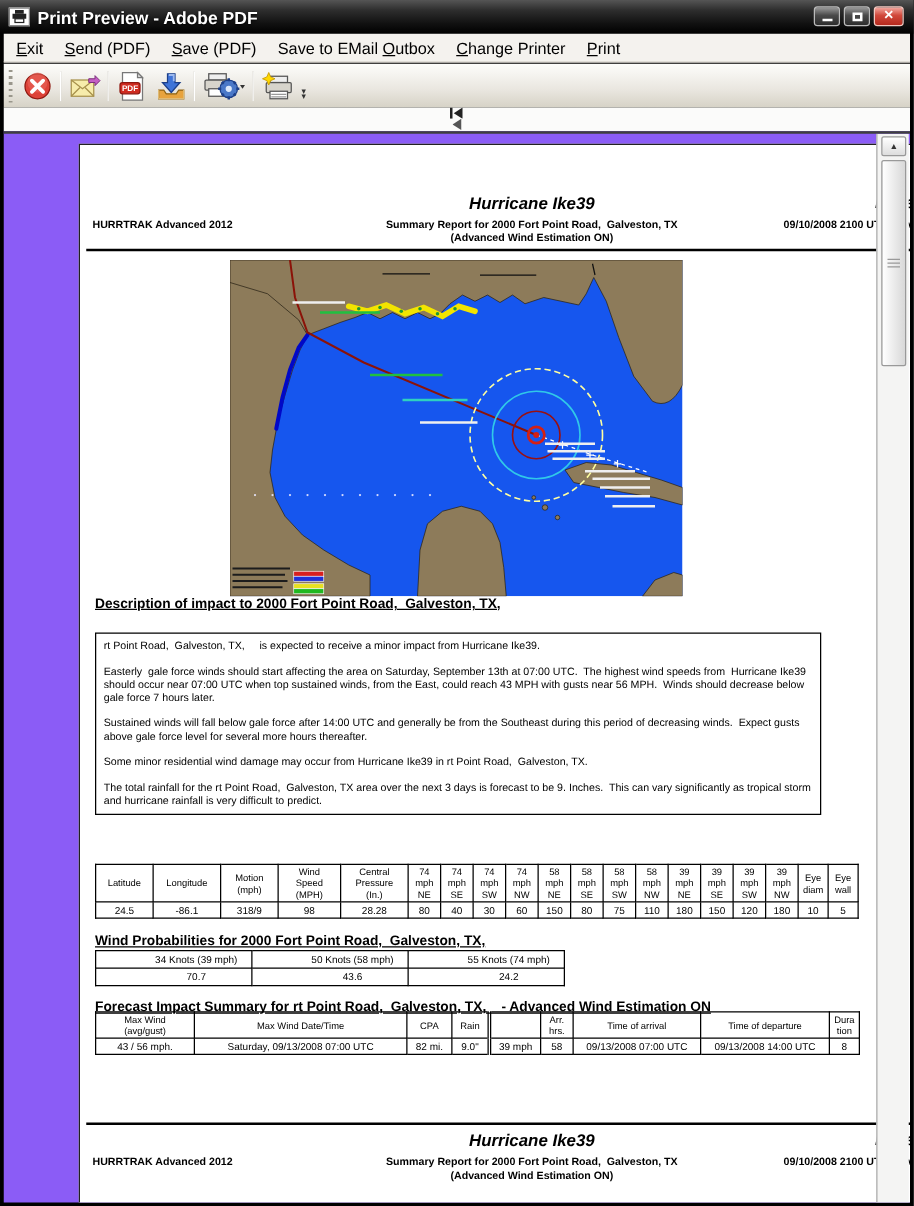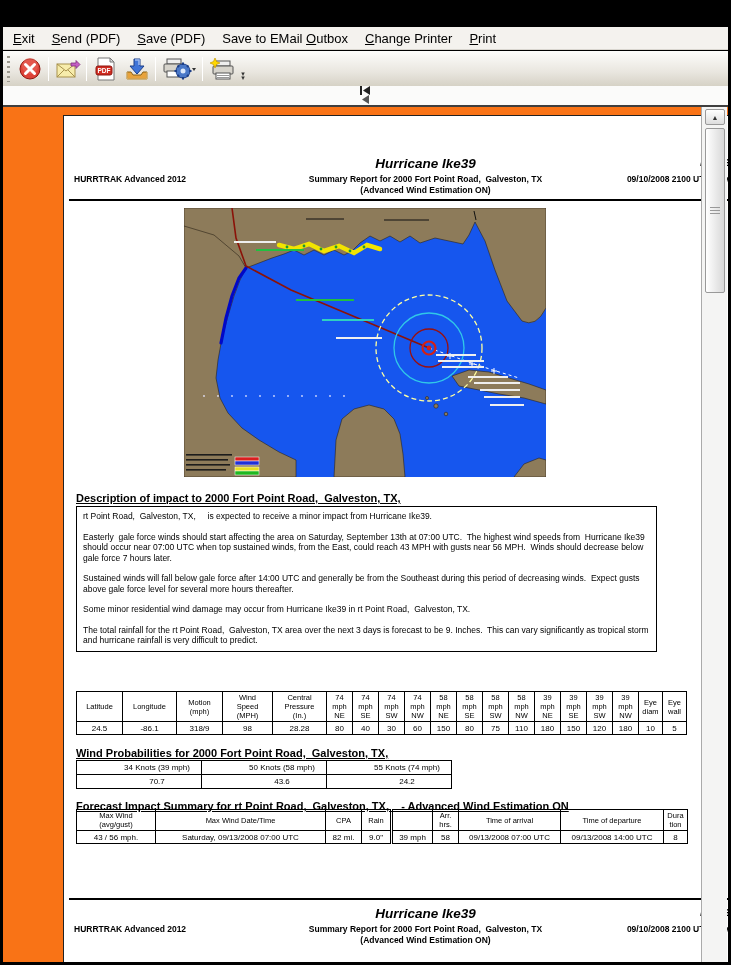--- a/index.html
+++ b/index.html
@@ -43,21 +43,21 @@
     align-items:center; justify-content:flex-end; padding-bottom:3px; font-size:7px; color:#333; line-height:4px; }
 
   
   .navbar { position:absolute; top:86px; left:3px; right:3px; height:19px;
     background:#fbfbfa; display:flex; align-items:center; font-size:11px; color:#111;flex-direction:column; }
   .nav-btn { display:flex; align-items:center; justify-content:center; height:16px; padding:0 3px; }
   .pgnum { font-size:12px; color:#222; margin:0 12px; }
 
   
   .preview { position:absolute; top:105px; left:3px; right:3px; bottom:3px;
-    background:#f97316; border-top:2px solid #3f3f3f; overflow:hidden; }
+    background:#8b5cf6; border-top:2px solid #3f3f3f; overflow:hidden; }
   .page { position:absolute; left:60px; top:8px; width:628px; height:1100px;
     background:#fff; border:1px solid #222; }
 
   
   .vscroll { position:absolute; top:0; right:1px; bottom:0; width:26px;
     background:#f4f4f3; border-left:1px solid #aaa; }
   .vs-up { position:absolute; top:2px; left:3px; width:20px; height:16px;
     background:linear-gradient(#fff,#ddd); border:1px solid #999; border-radius:2px;
     display:flex; align-items:center; justify-content:center; font-size:7px; color:#333; }
   .vs-thumb { position:absolute; top:21px; left:3px; width:20px; height:165px;
@@ -93,20 +93,39 @@
   .wind-table { position:absolute; left:12px; top:644px; width:376px; }
   .wind-table th,.wind-table td { height:14px; font-size:8px;padding-left:36px; }
   .imp-table { position:absolute; left:12px; top:693px; width:611px; }
   .dbl { border-left:3px double #000; }
 </style>
 </head>
 <body>
 
 <div id="window">
 
+  <div class="titlebar">
+    <span class="title-icon">
+      <svg width="13" height="11" viewBox="0 0 13 11">
+          <rect x="3" y="0" width="7" height="3" fill="#222"></rect>
+          <rect x="1" y="3" width="11" height="4" fill="#222"></rect>
+          <rect x="3" y="7" width="7" height="3" fill="#fff" stroke="#222"></rect>
+        </svg>
+    </span>
+    <span class="title-text">Print Preview - Adobe PDF</span>
+    <span class="caption-btns">
+      <span class="cap-btn">
+          <span class="min-glyph"></span>
+        </span>
+      <span class="cap-btn">
+          <span class="max-glyph"></span>
+        </span>
+      <span class="cap-btn close">✕</span>
+    </span>
+  </div>
 
   <div class="menubar">
     <span class="menu-item"><span></span><u>E</u><span>xit</span></span>
     <span class="menu-item"><span></span><u>S</u><span>end (PDF)</span></span>
     <span class="menu-item"><span></span><u>S</u><span>ave (PDF)</span></span>
     <span class="menu-item"><span>Save to EMail </span><u>O</u><span>utbox</span></span>
     <span class="menu-item"><span></span><u>C</u><span>hange Printer</span></span>
     <span class="menu-item"><span></span><u>P</u><span>rint</span></span>
   </div>
 
@@ -317,21 +336,21 @@
             <rect x="2" y="256" width="44" height="1.6" fill="#1c1c1c"></rect>
             <rect x="2" y="261" width="40" height="1.6" fill="#1c1c1c"></rect>
             <rect x="51" y="249" width="24" height="4" fill="#d81f1f" stroke="#fff" stroke-width="0.5"></rect>
             <rect x="51" y="253" width="24" height="4" fill="#2030d8" stroke="#fff" stroke-width="0.5"></rect>
             <rect x="51" y="259" width="24" height="4" fill="#e8e020" stroke="#fff" stroke-width="0.5"></rect>
             <rect x="51" y="263" width="24" height="4" fill="#20b820" stroke="#fff" stroke-width="0.5"></rect>
           </g>
         </svg>
       </div>
 
-      <div class="sec-head" style="top:376px">Description of impact to 2000 Fort Point Road,  Galveston, TX,</div>
+      <div class="sec-head" style="top:361px">Description of impact to 2000 Fort Point Road,  Galveston, TX,</div>
       <div class="desc-box">
         <p>rt Point Road,  Galveston, TX,     is expected to receive a minor impact from Hurricane Ike39.</p>
         <p>Easterly  gale force winds should start affecting the area on Saturday, September 13th at 07:00 UTC.  The highest wind speeds from  Hurricane Ike39 should occur near 07:00 UTC when top sustained winds, from the East, could reach 43 MPH with gusts near 56 MPH.  Winds should decrease below gale force 7 hours later.</p>
         <p>Sustained winds will fall below gale force after 14:00 UTC and generally be from the Southeast during this period of decreasing winds.  Expect gusts above gale force level for several more hours thereafter.</p>
         <p>Some minor residential wind damage may occur from Hurricane Ike39 in rt Point Road,  Galveston, TX.</p>
         <p>The total rainfall for the rt Point Road,  Galveston, TX area over the next 3 days is forecast to be 9. Inches.  This can vary significantly as tropical storm and hurricane rainfall is very difficult to predict.</p>
       </div>
 
       <table class="pos-table">
         <colgroup>

